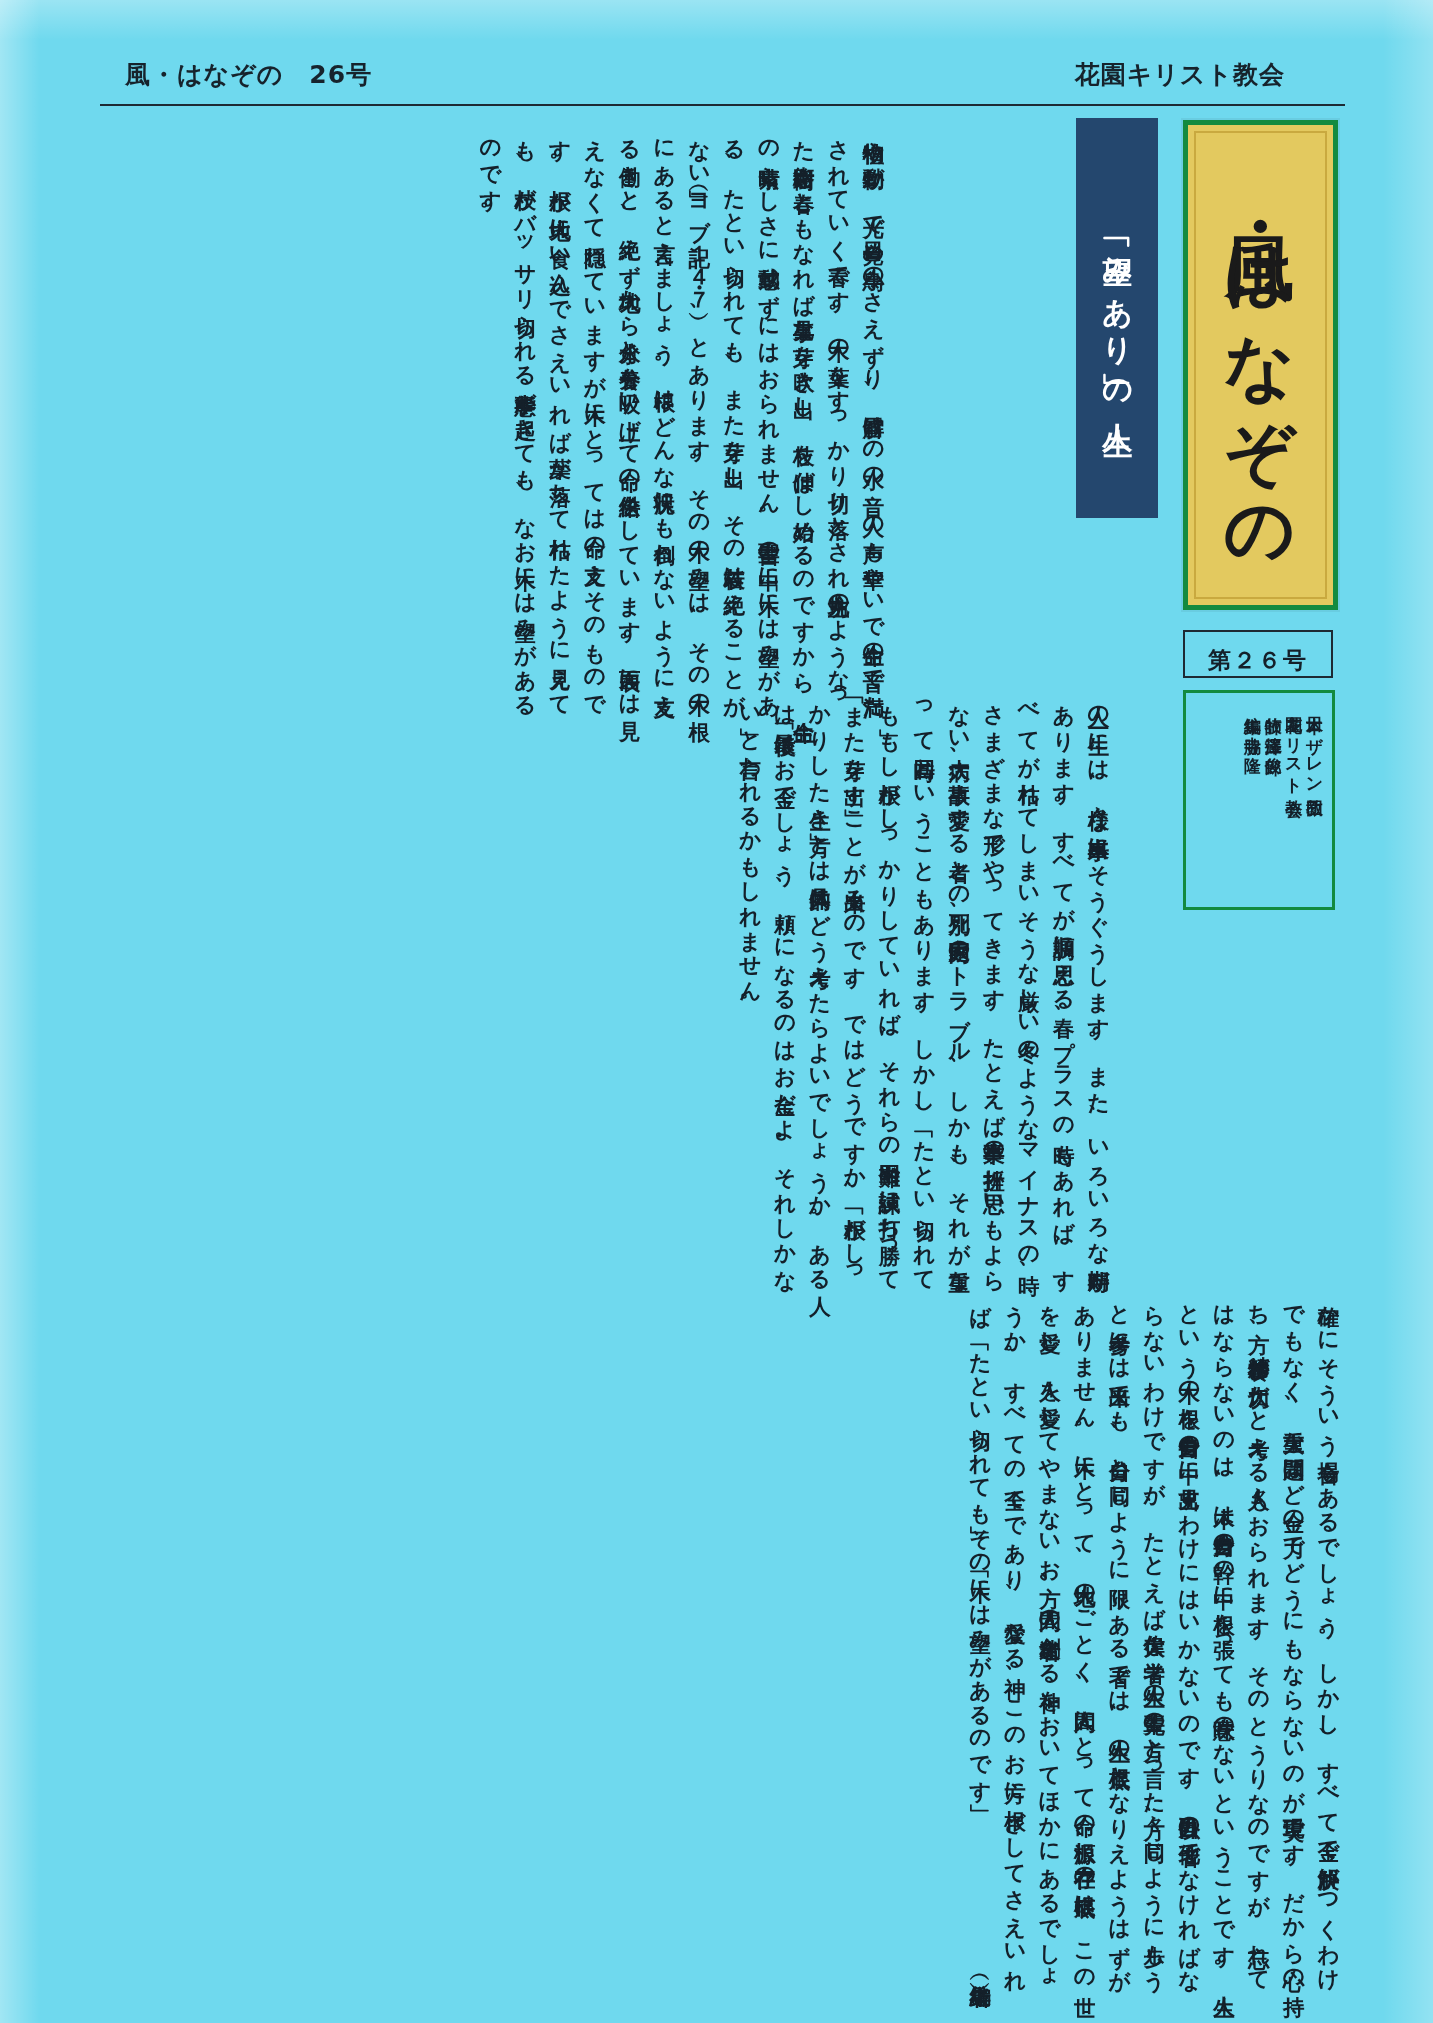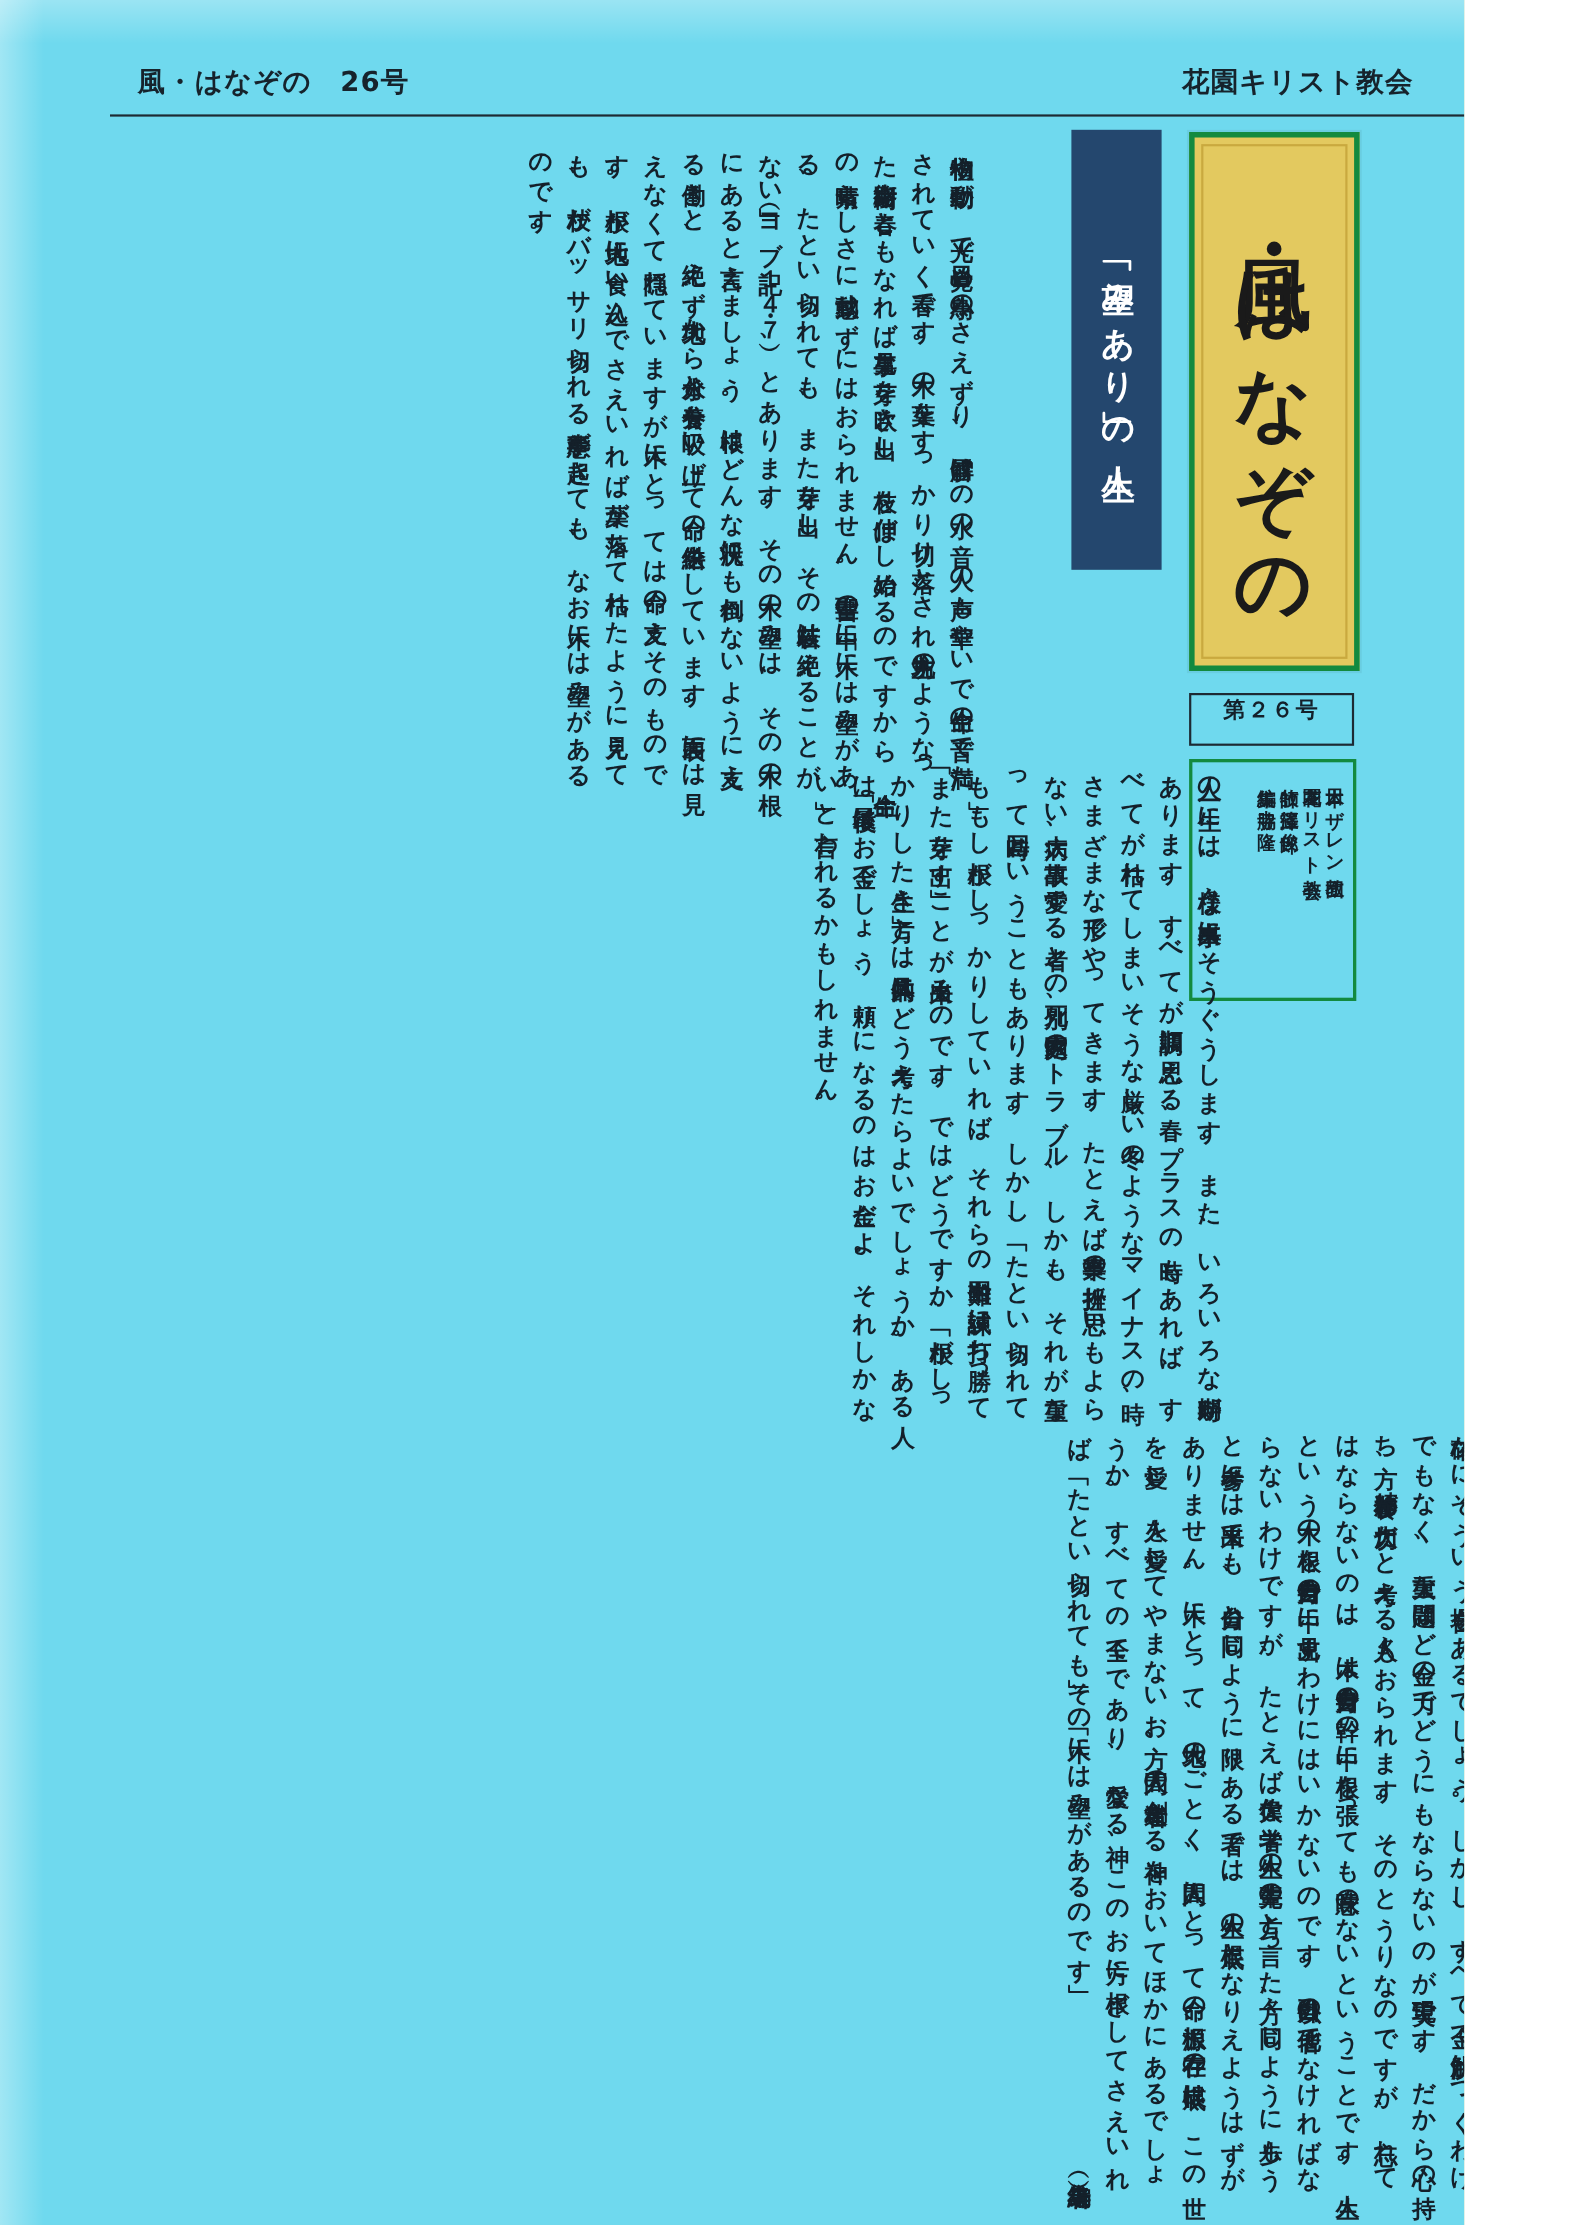--- a/index.html
+++ b/index.html
@@ -2,21 +2,21 @@
 <html><head>
 <meta charset="utf-8">
 <style>
   html, body {
     margin: 0;
     padding: 0;
     background: #ffffff;
   }
   #page {
     position: relative;
-    width: 1331px;
+    width: 1433px;
     height: 2023px;
     background: #4d7c0f;
     overflow: hidden;
     font-family: "DejaVu Sans", sans-serif;
   }
   
   #paper {
     position: absolute;
     left: 0; top: 0;
     width: 1433px; height: 2023px;
@@ -120,23 +120,23 @@
   
   .issue-box {
     position: absolute;
     right: 100px;
     top: 630px;
     width: 150px;
     height: 48px;
     border: 2px solid #1d2a33;
     box-sizing: border-box;
     display: flex;
-    align-items: flex-start;
+    align-items: flex-end;
     justify-content: center;
-    font-size: 20px;
+    font-size: 23px;
     font-weight: bold;
     color: #14202a;
     letter-spacing: 2px;
     font-family: Liberation Mono, monospace;
   }
 
   
   .pub-box {
     position: absolute;
     right: 98px;

